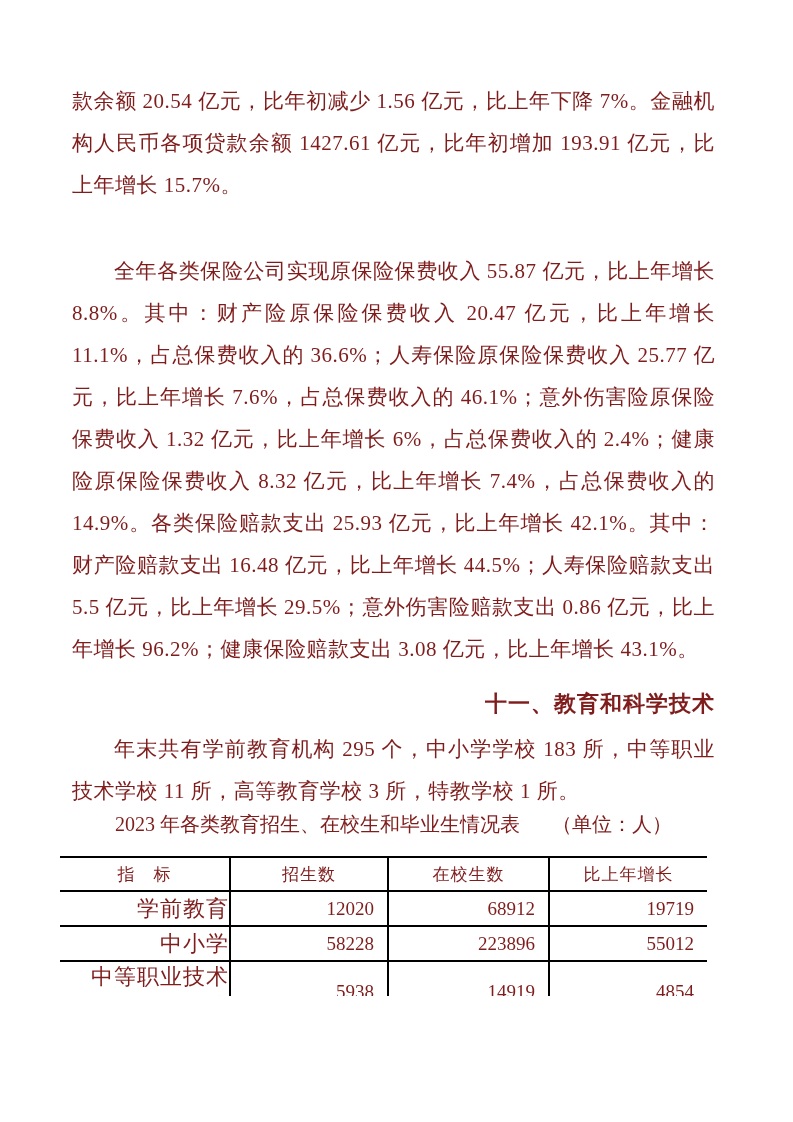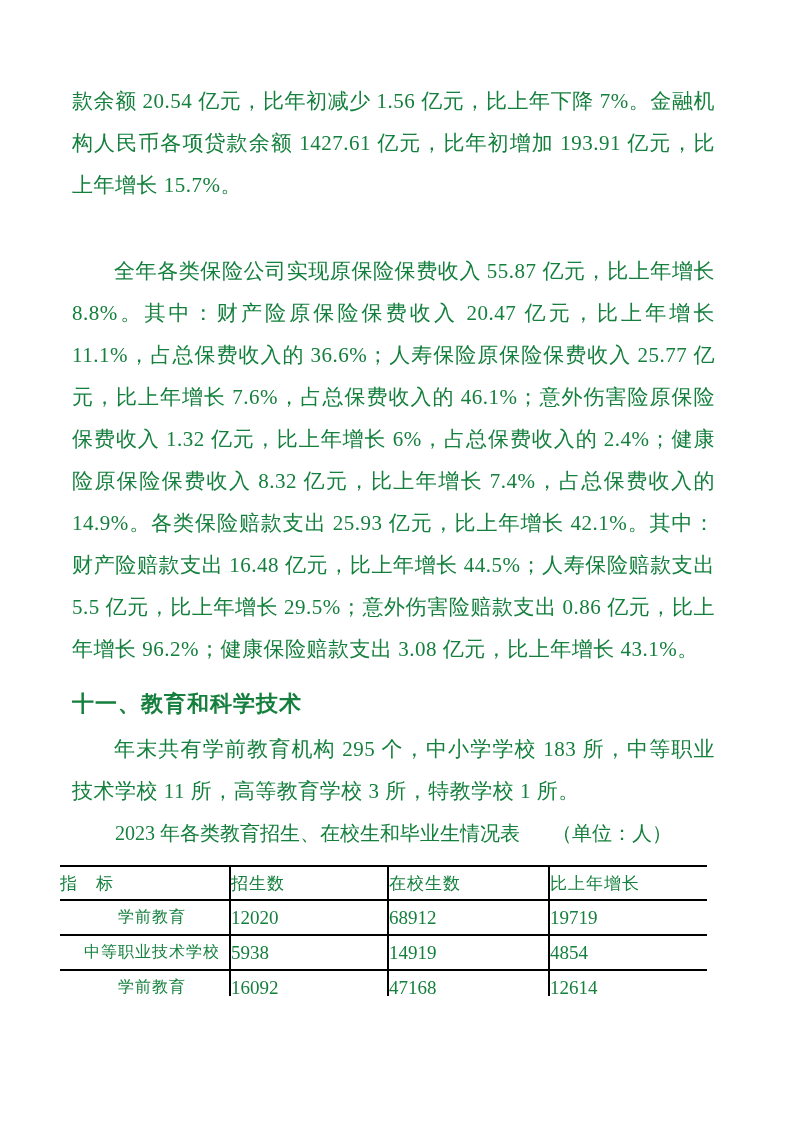--- a/index.html
+++ b/index.html
@@ -1,21 +1,21 @@
 <!DOCTYPE html>
 <html><head>
 <meta charset="utf-8">
 <style>
   html, body { margin: 0; padding: 0; background: #ffffff; }
   .page {
     position: relative;
     width: 793px;
     height: 996px;
     background: #ffffff;
-    color: #15803d;
+    color: #7f1d1d;
     font-family: "Liberation Serif", "DejaVu Serif", serif;
     overflow: hidden;
   }
   .content {
     position: absolute;
     left: 72px;
     top: 80px;
     width: 643px;
   }
   p.body-text {
@@ -27,26 +27,26 @@
     letter-spacing: 0.5px;
   }
   p.indent { text-indent: 2em; }
   #para-insurance { margin-top: 44px; }
   .section-heading {
     margin: 19px 0 0 0;
     font-family: "Liberation Sans", "DejaVu Sans", sans-serif;
     font-weight: bold;
     font-size: 22px;
     line-height: 30px;
-    text-align: left;
+    text-align: right;
     letter-spacing: 1px;
   }
   #para-education { margin-top: 9px; }
   .table-title-line {
-    margin-top: 9px;
+    margin-top: 0;
     font-size: 20px;
     line-height: 24px;
     text-align: center;
     white-space: nowrap;
   }
   .table-title-line .unit-note { margin-left: 1.6em; }
   table.edu-table {
     border-collapse: collapse;
     table-layout: fixed;
     width: 647px;
@@ -58,33 +58,33 @@
     border-top: 2px solid #000;
     padding: 0;
     vertical-align: middle;
   }
   table.edu-table th:not(:last-child),
   table.edu-table td:not(:last-child) { border-right: 2px solid #000; }
   table.edu-table thead th {
     height: 32px;
     font-weight: normal;
     font-size: 17px;
-    text-align: left;
+    text-align: center;
     letter-spacing: 1px;
   }
   table.edu-table tbody tr { height: 35px; }
   table.edu-table td.label-cell {
-    font-size: 16px;
-    text-align: center;
+    font-size: 22px;
+    text-align: right;
     padding-left: 15px;
     letter-spacing: 1px;
   }
   table.edu-table td.num-cell {
     font-size: 19px;
-    text-align: left;
+    text-align: right;
     padding-right: 13px;
   }
   .page-number {
     position: absolute;
     left: 0;
     right: 0;
     top: 1038px;
     text-align: center;
     font-size: 13px;
     line-height: 16px;
@@ -124,20 +124,26 @@
         </tr>
       </thead>
       <tbody>
         <tr>
           <td class="label-cell">学前教育</td>
           <td class="num-cell">12020</td>
           <td class="num-cell">68912</td>
           <td class="num-cell">19719</td>
         </tr>
         <tr>
+          <td class="label-cell">中小学</td>
+          <td class="num-cell">58228</td>
+          <td class="num-cell">223896</td>
+          <td class="num-cell">55012</td>
+        </tr>
+        <tr>
           <td class="label-cell">中等职业技术学校</td>
           <td class="num-cell">5938</td>
           <td class="num-cell">14919</td>
           <td class="num-cell">4854</td>
         </tr>
         <tr>
           <td class="label-cell">学前教育</td>
           <td class="num-cell">16092</td>
           <td class="num-cell">47168</td>
           <td class="num-cell">12614</td>

